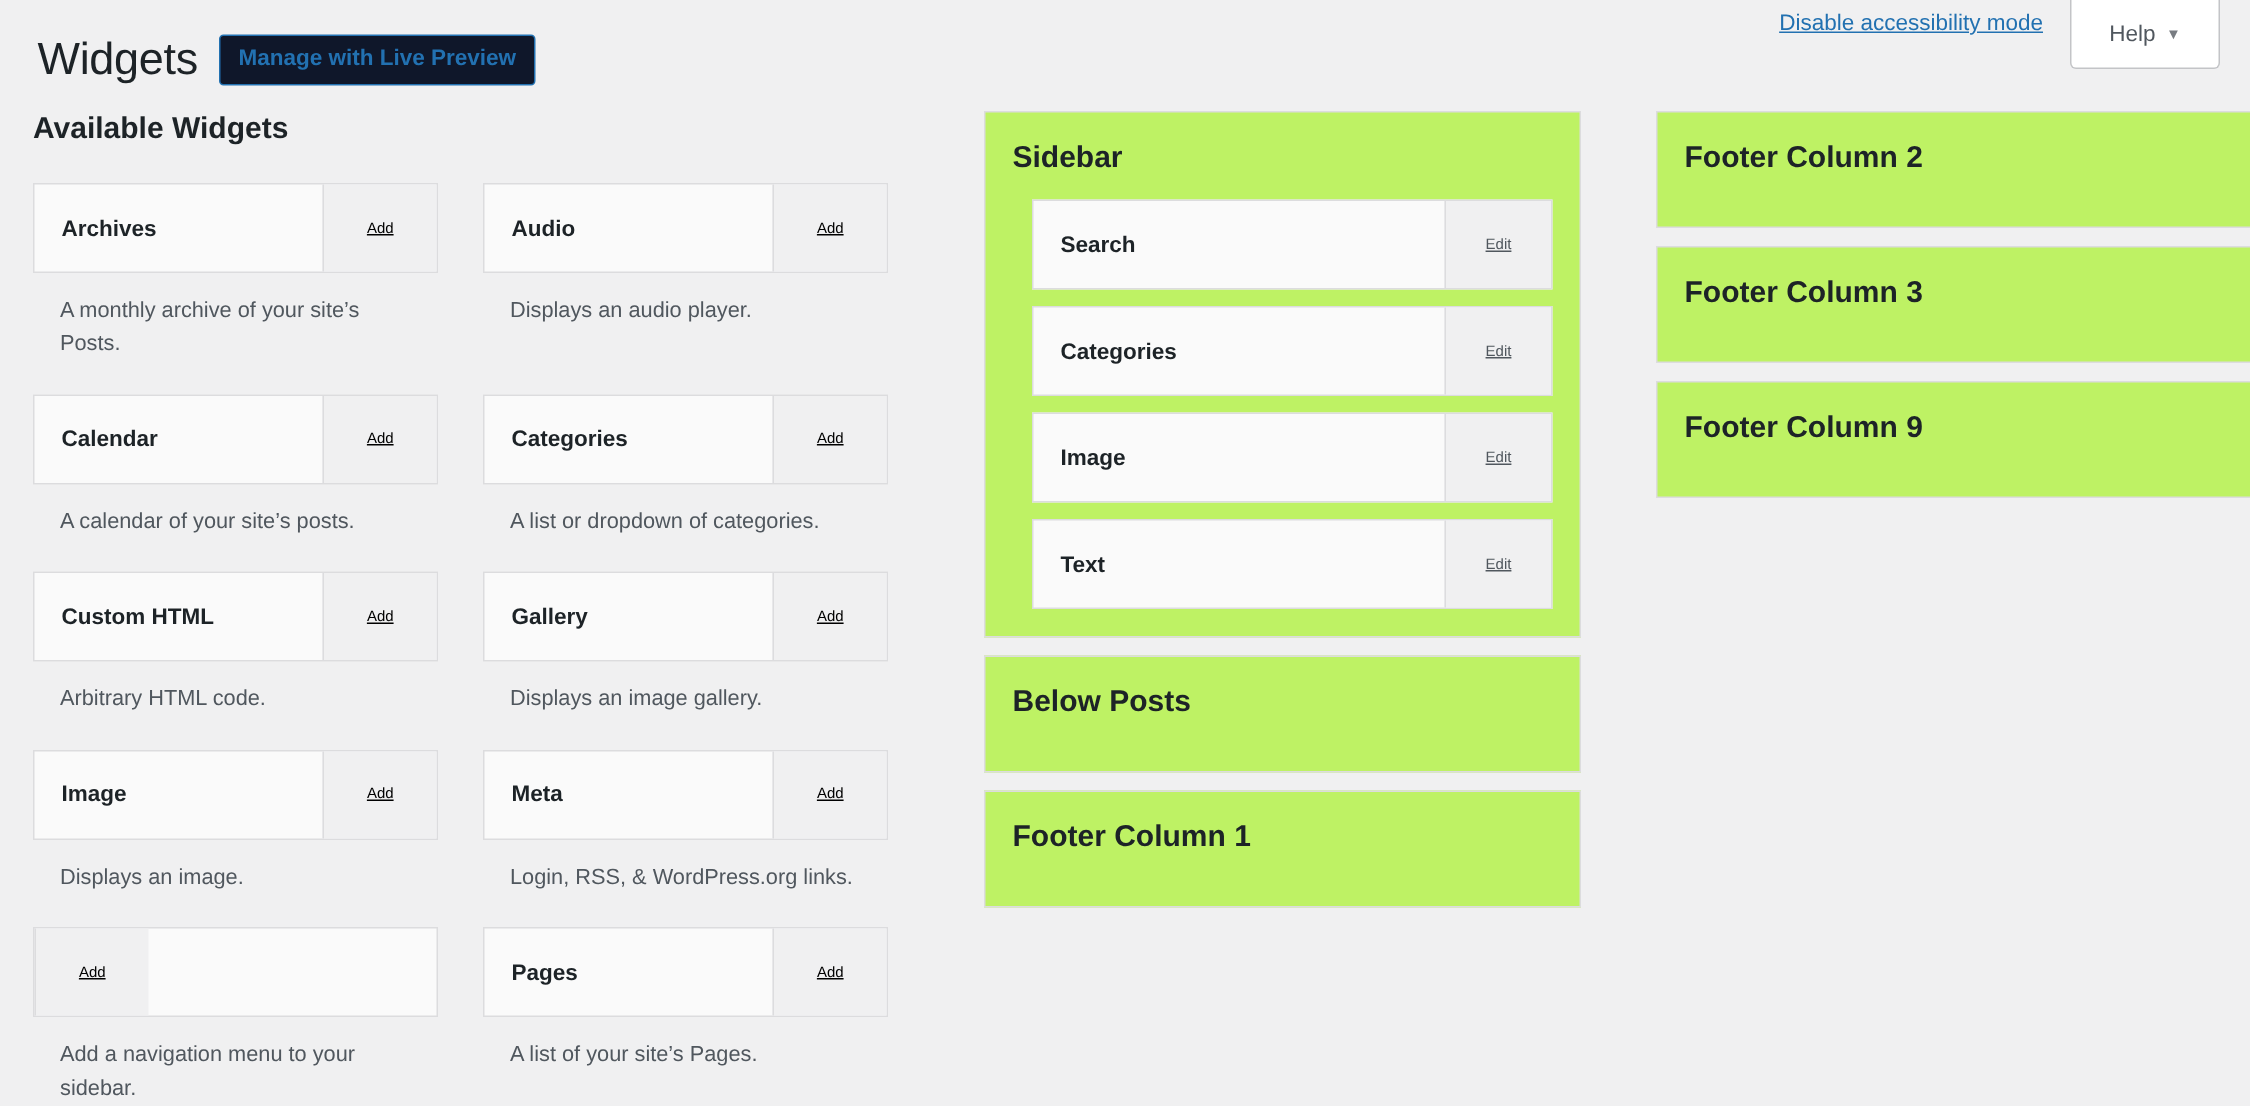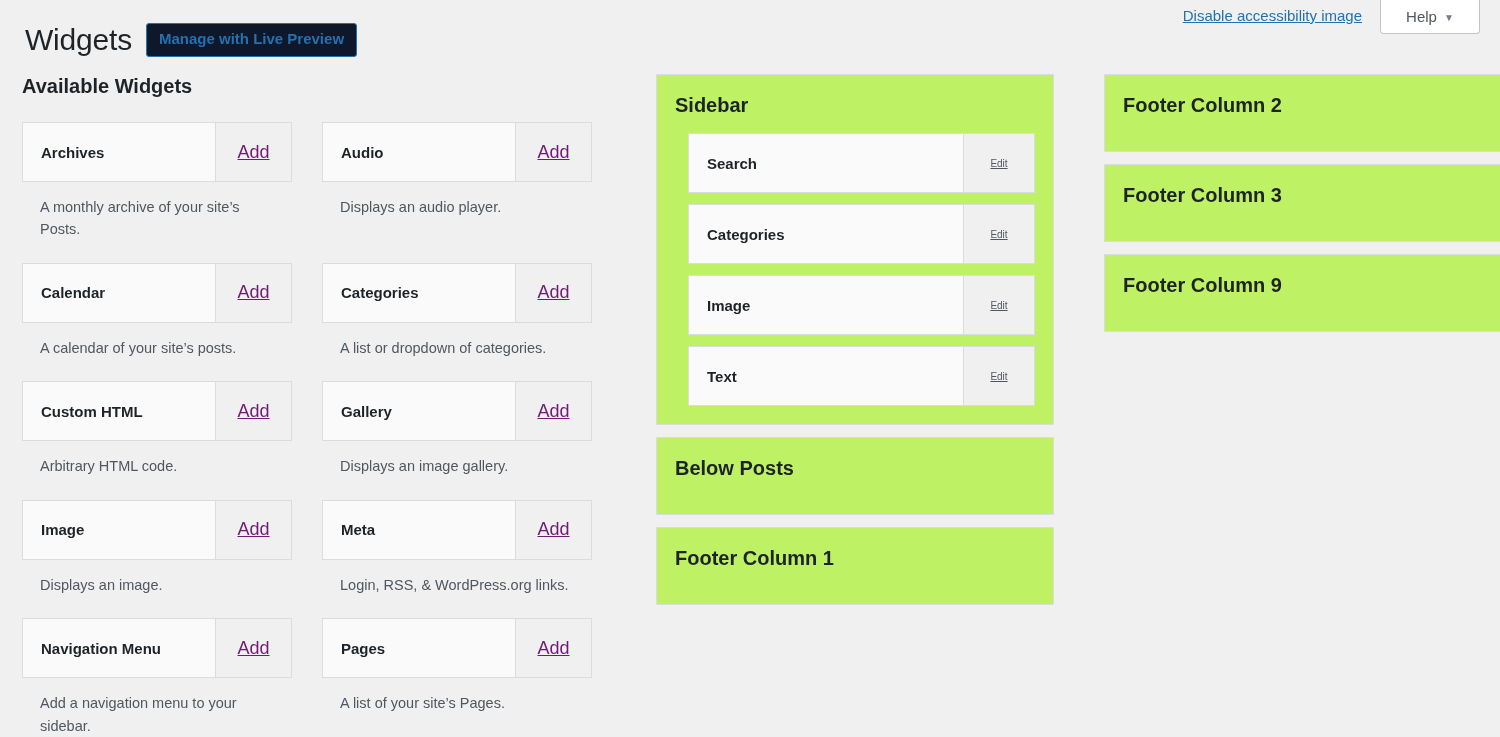--- a/index.html
+++ b/index.html
@@ -31,21 +31,21 @@
     line-height: 1;
     color: #2271b1;
     text-decoration: underline;
     margin-top: 8px;
     margin-right: 18px;
     cursor: pointer;
     white-space: nowrap;
   }
   .help-tab {
     width: 100px;
-    height: 34px;
+    height: 46px;
     background: #fff;
     border: 1px solid #c3c4c7;
     border-top: none;
     border-radius: 0 0 4px 4px;
     display: flex;
     align-items: center;
     justify-content: center;
     gap: 7px;
     font-size: 15px;
     color: #50575e;
@@ -155,22 +155,22 @@
   }
   .widget-card .wc-action {
     flex: 0 0 76px;
     background: #f0f0f1;
     border-left: 1px solid #dcdcde;
     display: flex;
     align-items: center;
     justify-content: center;
   }
   .widget-card .wc-action a {
-    color: #701a75;
-    font-size: 18px;
+    color: #000000;
+    font-size: 10px;
     text-decoration: underline;
     cursor: pointer;
   }
   .widget-desc {
     font-size: 14.5px;
     line-height: 1.55;
     color: #50575e;
     padding: 14px 2px 10px 18px;
     max-width: 252px;
   }
@@ -229,21 +229,21 @@
     color: #50575e;
     font-size: 10px;
     text-decoration: underline;
     cursor: pointer;
   }
 </style>
 </head>
 <body>
 
 <div class="screen-meta-bar">
-  <a class="access-link">Disable accessibility image</a>
+  <a class="access-link">Disable accessibility mode</a>
   <div class="help-tab">
     <span>Help</span>
     <span class="caret">▼</span>
   </div>
 </div>
 
 <div class="page-head">
   <h1 class="page-title">Widgets</h1>
   <button class="live-preview-btn">Manage with Live Preview</button>
 </div>
@@ -320,21 +320,20 @@
           <div class="widget-card">
             <div class="wc-title">Meta</div>
             <div class="wc-action">
               <a>Add</a>
             </div>
           </div>
           <div class="widget-desc">Login, RSS, &amp; WordPress.org links.</div>
         </div>
         <div class="widget-cell">
           <div class="widget-card">
-            <div class="wc-title">Navigation Menu</div>
             <div class="wc-action">
               <a>Add</a>
             </div>
           </div>
           <div class="widget-desc">Add a navigation menu to your sidebar.</div>
         </div>
         <div class="widget-cell">
           <div class="widget-card">
             <div class="wc-title">Pages</div>
             <div class="wc-action">

